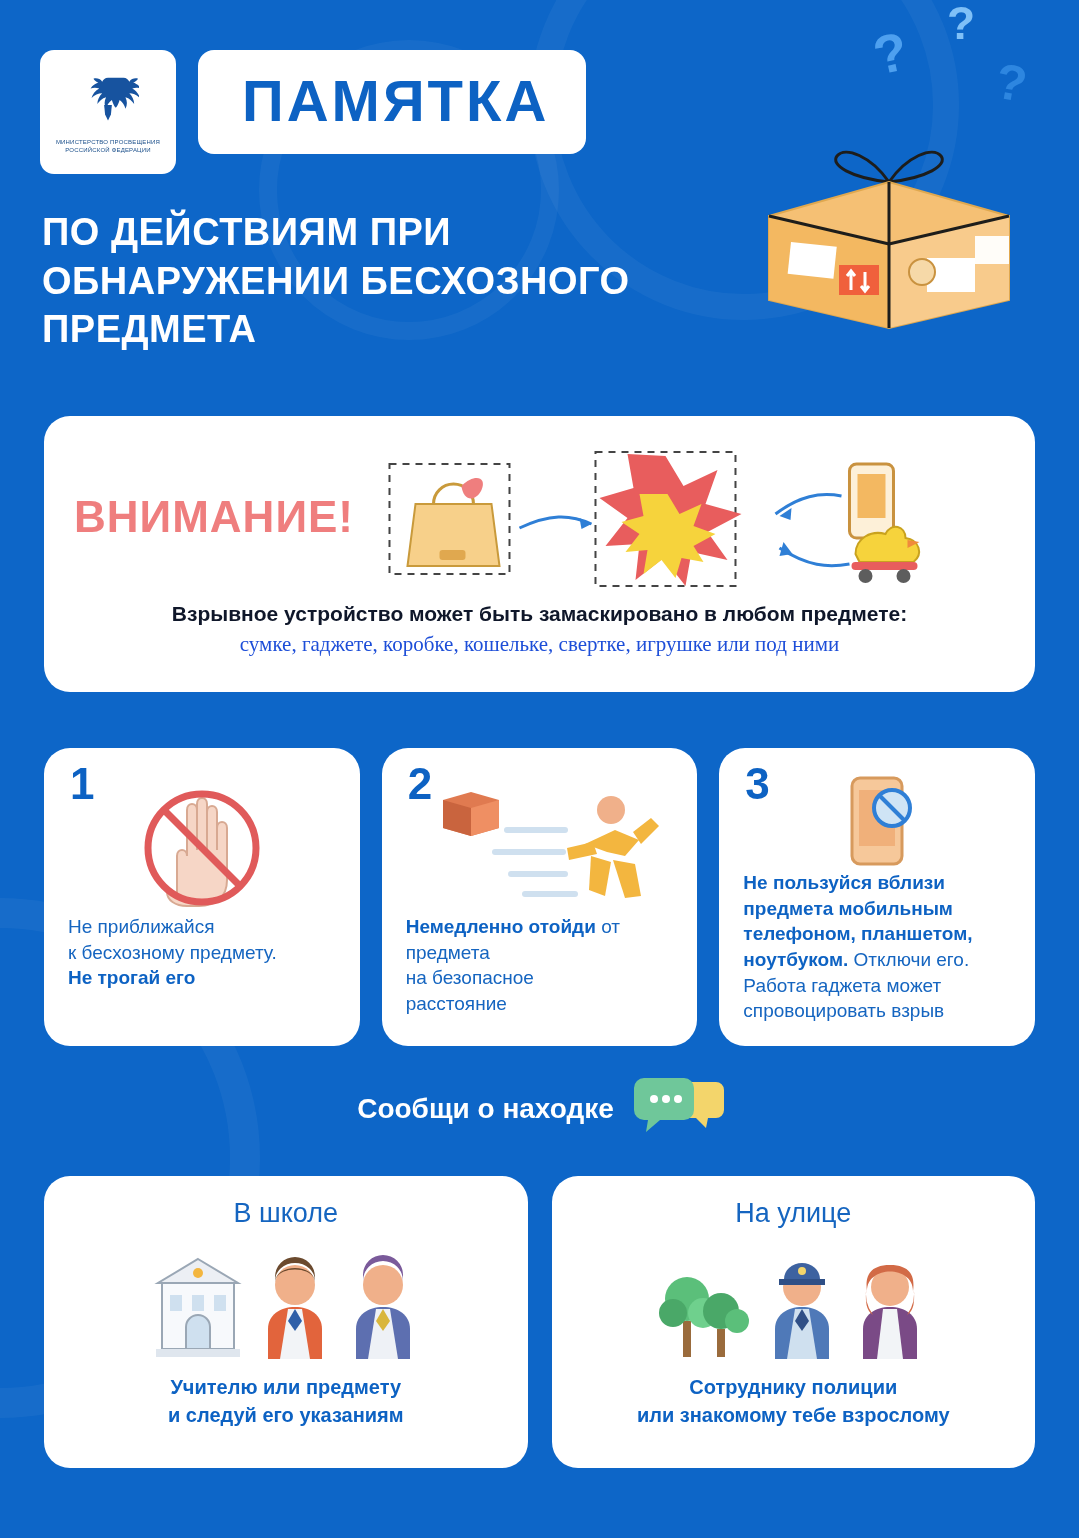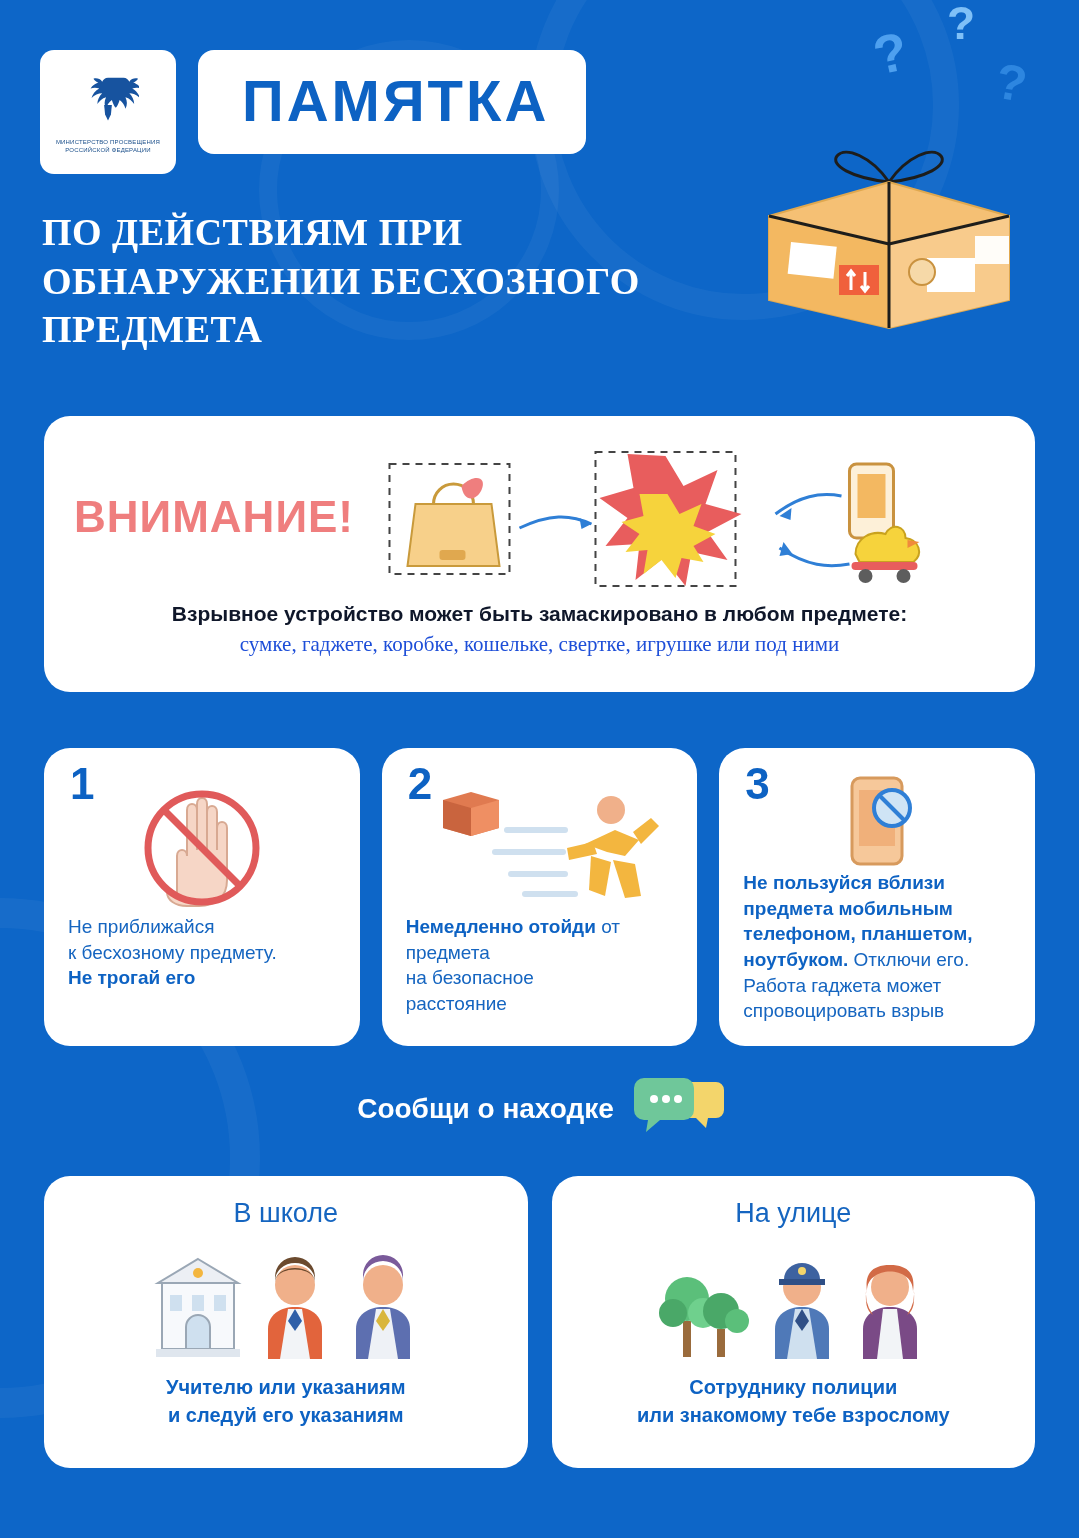--- a/index.html
+++ b/index.html
@@ -43,21 +43,21 @@
     padding: 14px 37px 16px 44px;
     height: 104px; display: flex; align-items: center;
   }
   .title-pill span {
     font-size: 58px; font-weight: 700; color: #0d62c3;
     letter-spacing: 3px; line-height: 1;
   }
   .subtitle {
     margin: 34px 0 6px 2px;
     color: #fff; font-size: 38px; font-weight: 700; line-height: 1.28;
-    max-width: 720px; letter-spacing: .5px; font-family: Liberation Serif, serif;
+    max-width: 720px; letter-spacing: .5px;
   }
 
   
   .package-art { position: absolute; right: 40px; top: 120px; width: 300px; height: 210px; }
   .qmark { position: absolute; font-size: 54px; font-weight: 700; color: #4ea0ef; }
   .q1 { right: 172px; top: 22px; transform: rotate(-12deg); }
   .q2 { right: 104px; top: -4px; color: #7fc0f7; font-size: 46px; }
   .q3 { right: 52px; top: 54px; color: #2d86e0; font-size: 50px; transform: rotate(10deg); }
 
   
@@ -330,21 +330,21 @@
 
         <svg width="74" height="104" viewBox="0 0 74 104">
           <path d="M10 104 v-30 c0-14 12-22 27-22 s27 8 27 22 v30z" fill="#5d6fb0"></path>
           <path d="M30 54 h14 l8 50 h-30z" fill="#eef1f6"></path>
           <path d="M37 54 l-7 12 l7 10 l7-10z" fill="#d9b63c"></path>
           <circle cx="37" cy="30" r="20" fill="#f0b08a"></circle>
           <path d="M17 26 a20 20 0 0 1 40 0 v-6 a20 20 0 0 0 -40 0z" fill="#7a5a9a"></path>
         </svg>
       </div>
       <div class="bcard-text">
-        <span>Учителю или указаниям</span><br>
+        <span>Учителю или предмету</span><br>
         <span>и следуй его указаниям</span>
       </div>
     </div>
 
     <div class="card bcard">
       <div class="bcard-title">На улице</div>
       <div class="bcard-art">
 
         <svg width="92" height="104" viewBox="0 0 92 104">
           <rect x="24" y="66" width="8" height="36" fill="#9a6b3c"></rect>

